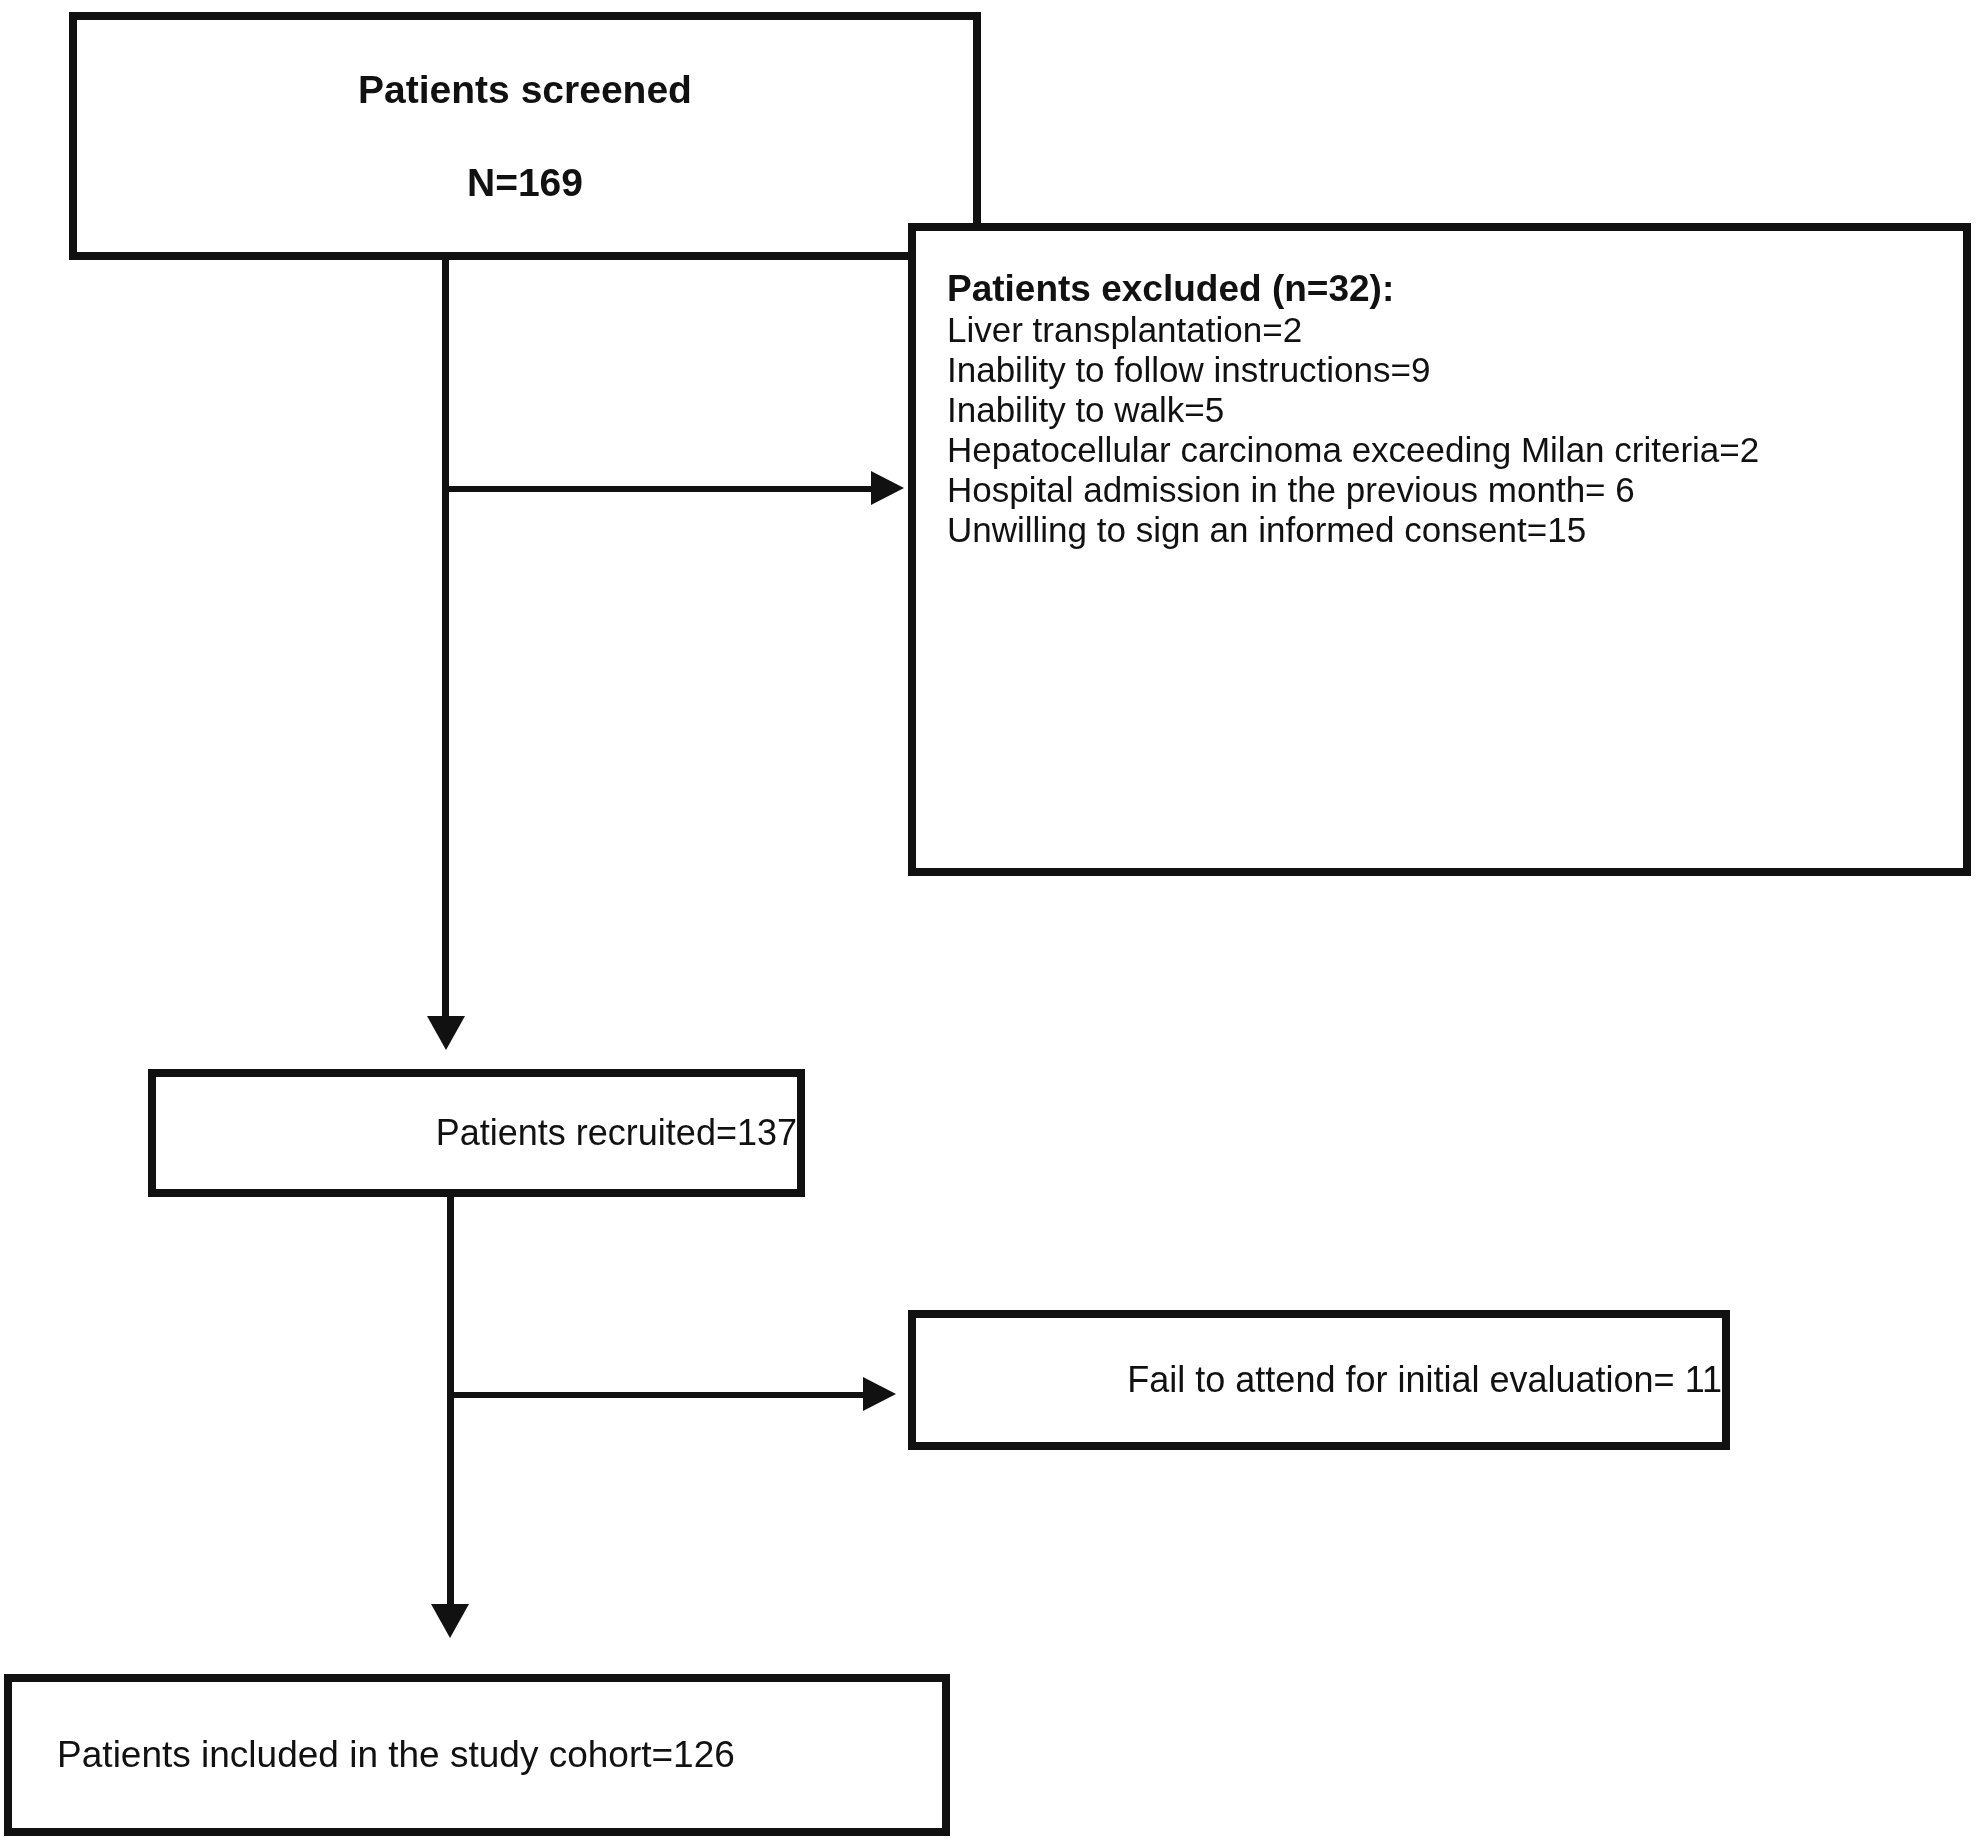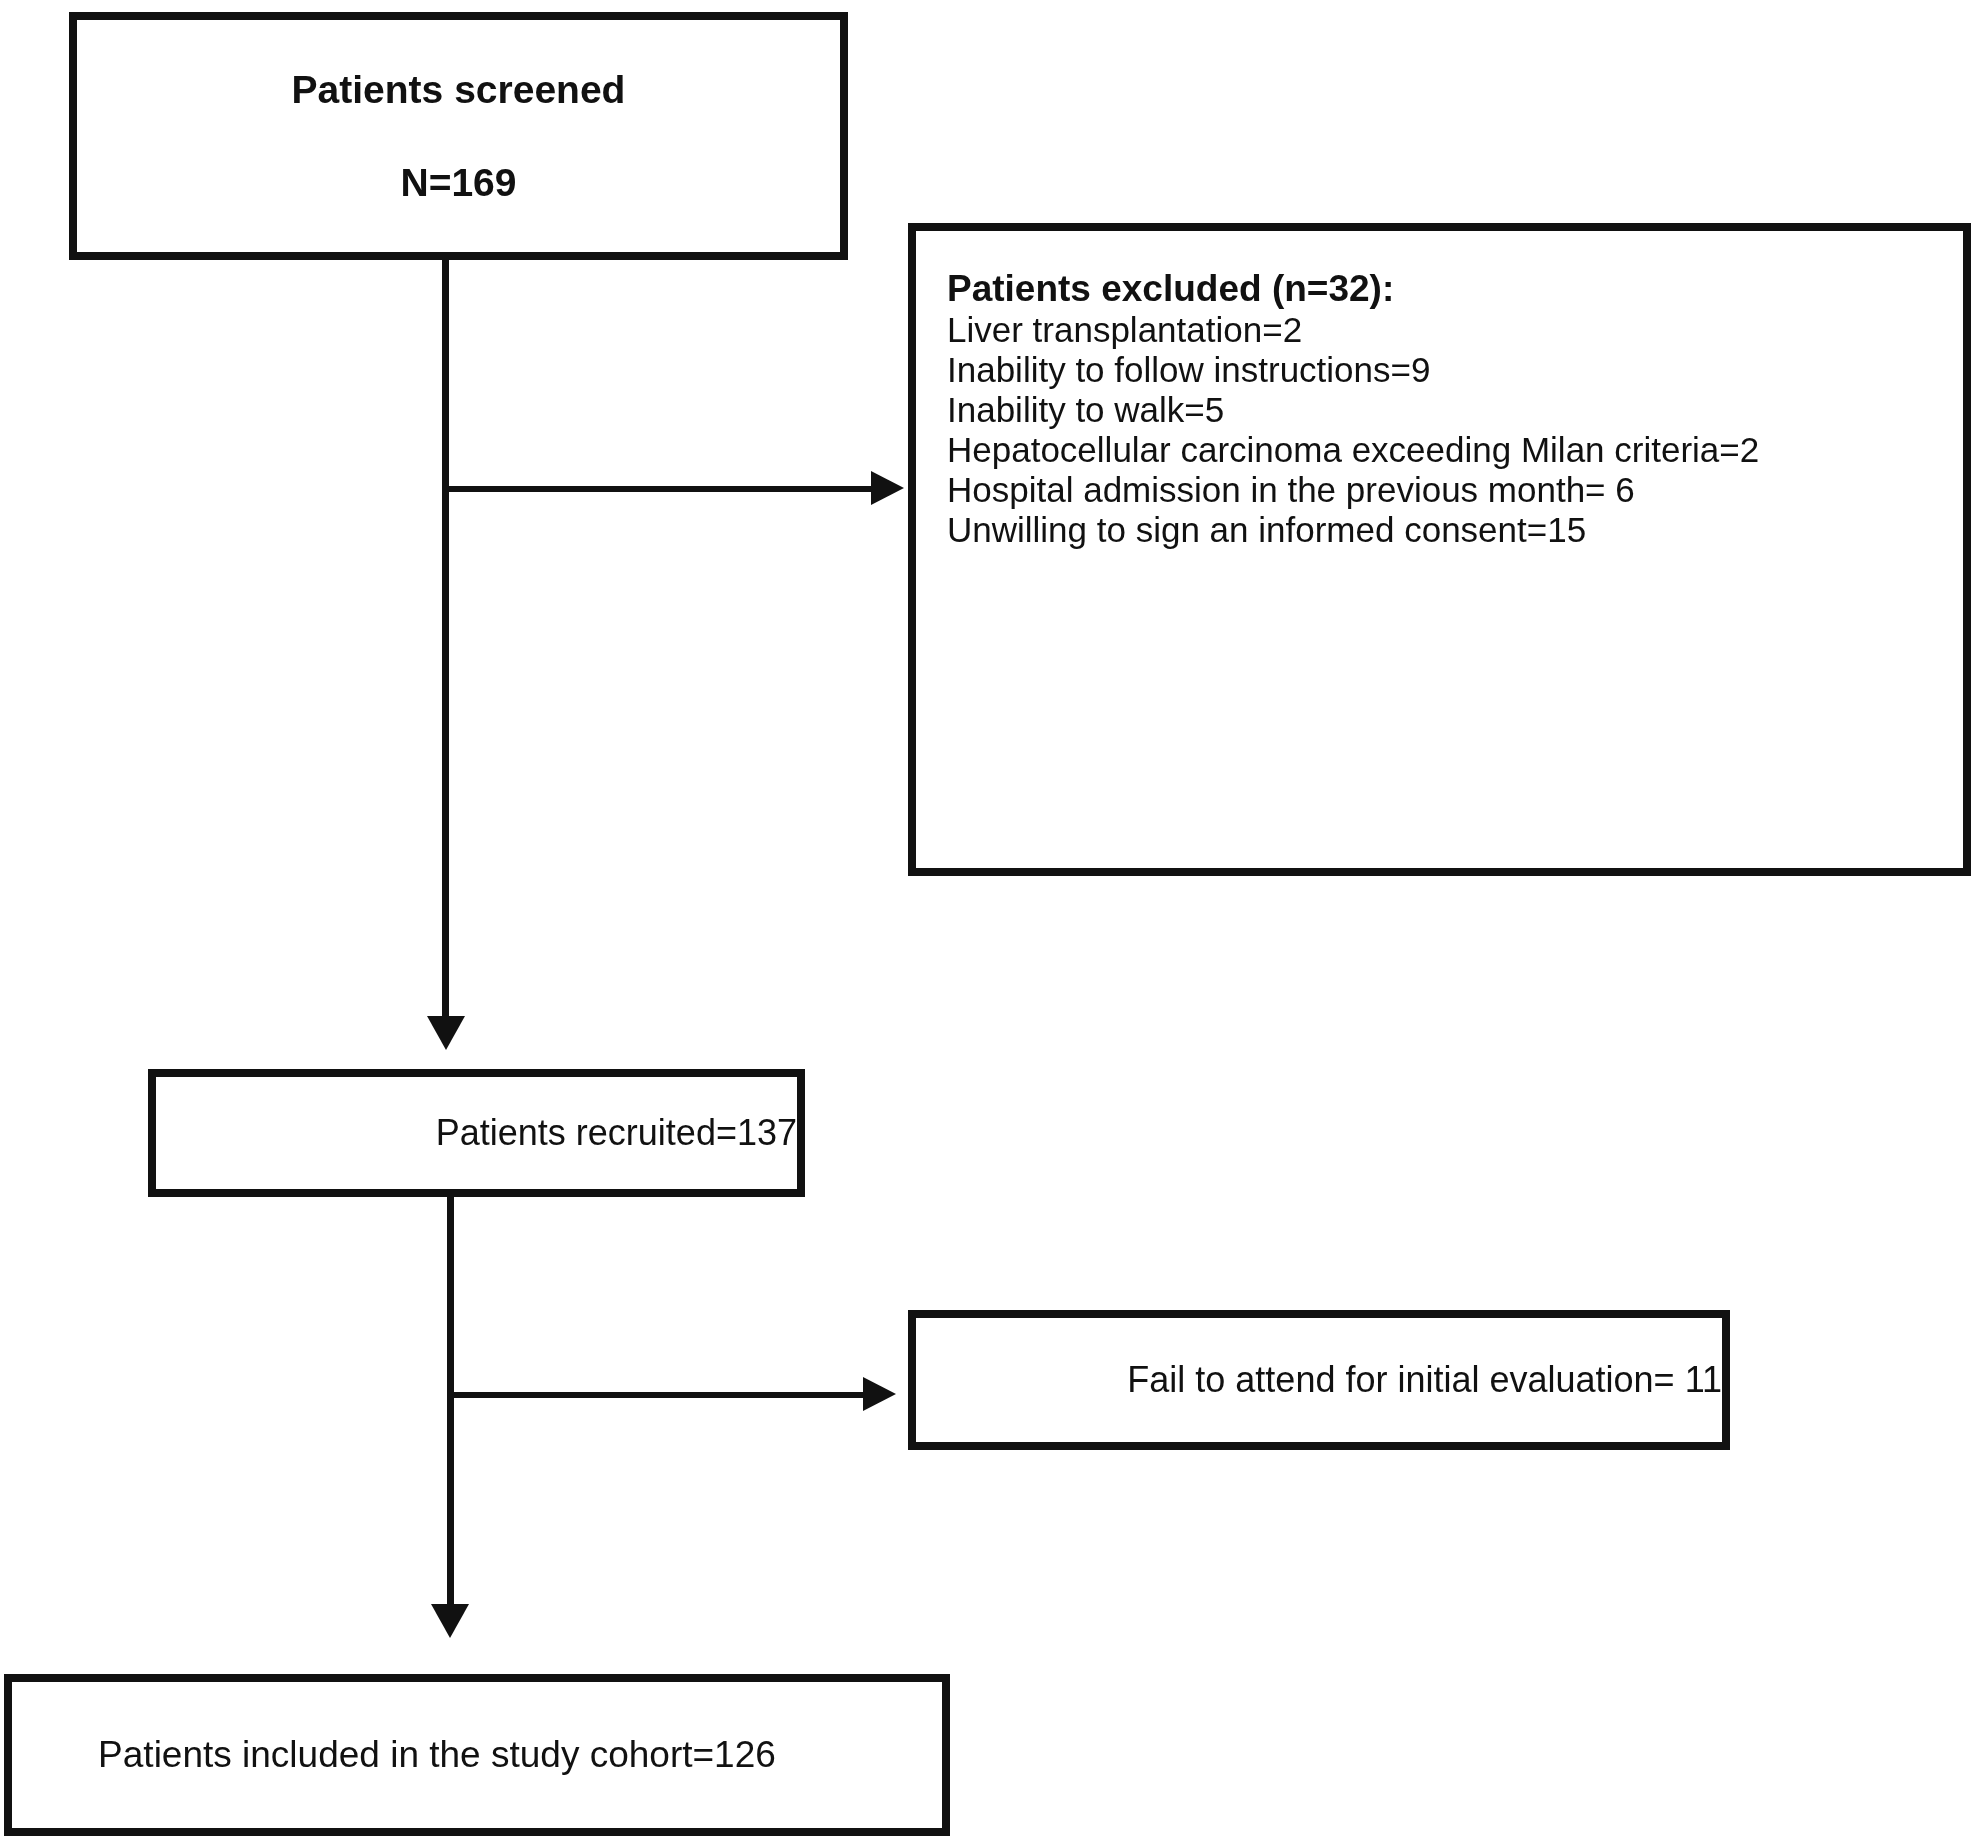--- a/index.html
+++ b/index.html
@@ -24,21 +24,21 @@
     position: absolute;
     box-sizing: border-box;
     border: 8.1px solid #111111;
     background: #ffffff;
   }
   .box p { margin: 0; }
 
   
   .box-screened {
     left: 69px; top: 12.2px;
-    width: 779px; height: 248px;
+    width: 912px; height: 248px;
     display: flex; flex-direction: column;
     align-items: center; justify-content: center;
     gap: 49px;
     text-align: center;
   }
   .box-screened p { font-size: 39px; font-weight: bold; }
 
   
   .box-excluded {
     left: 908px; top: 223px;
@@ -67,21 +67,21 @@
   .box-fail p { font-size: 36px; }
 
   
   .box-included {
     left: 4.1px; top: 1674px;
     width: 946px; height: 162px;
     display: flex; align-items: center;
     padding-left: 45px;
     box-sizing: border-box;
   }
-  .box-included p { font-size: 37px; margin-left: 41px; }
+  .box-included p { font-size: 37px; }
 
   
   .vline { position: absolute; width: 6.8px; background: #111111; }
   .hline { position: absolute; height: 6.1px; background: #111111; }
 
   
   .arrowhead-down {
     position: absolute; width: 0; height: 0;
     border-left: 19px solid transparent;
     border-right: 19px solid transparent;

